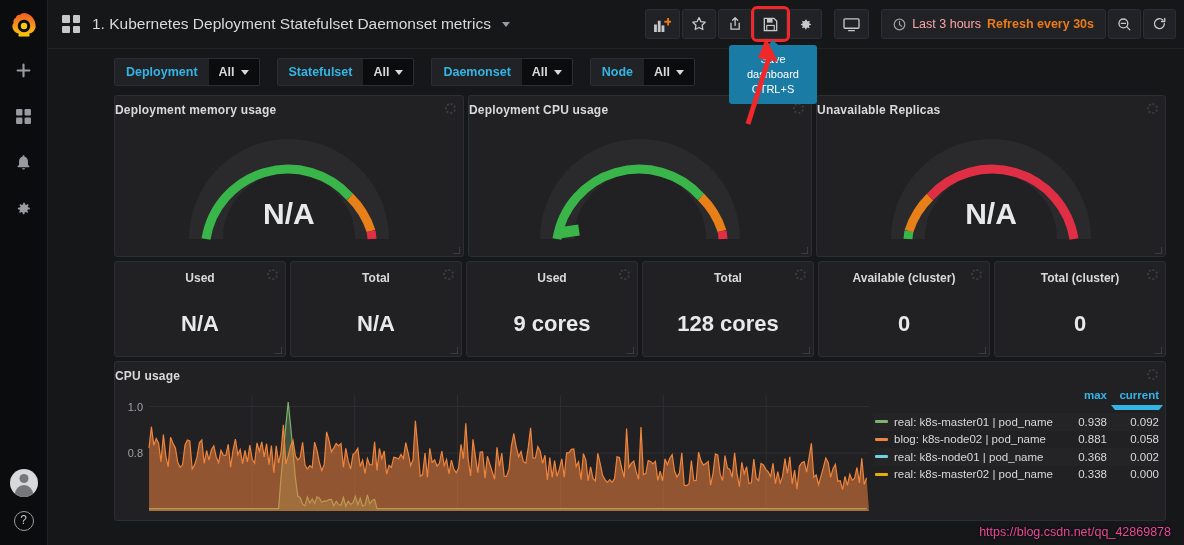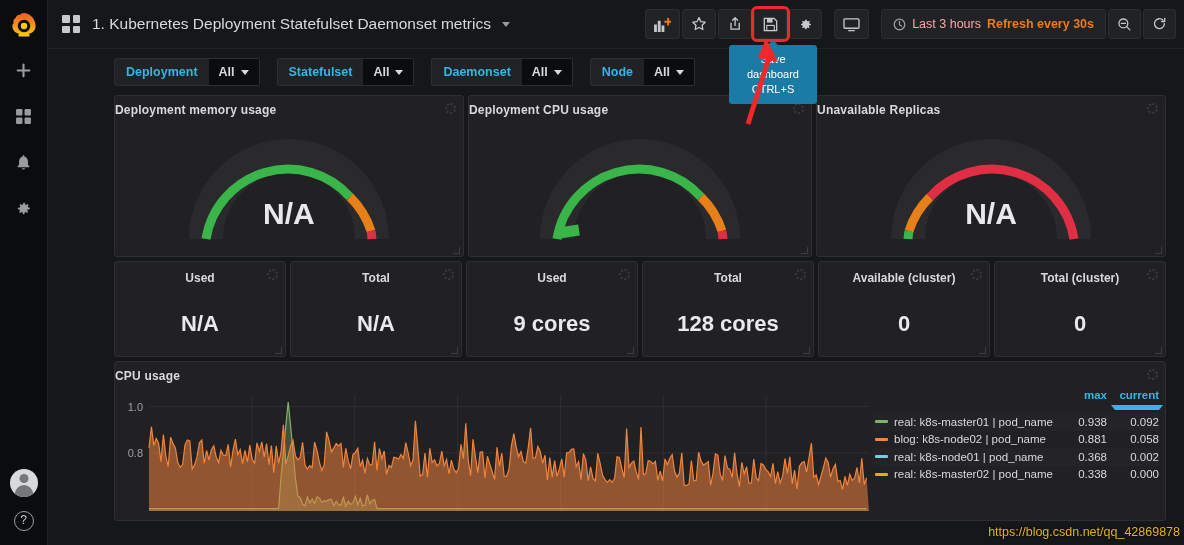--- a/index.html
+++ b/index.html
@@ -151,21 +151,21 @@
   .legend-head span { width: 52px; text-align: right; }
   .legend-row { display: flex; align-items: center; height: 17.5px;
                 font-size: 11.5px; color: #d8d9da; cursor: pointer; }
   .legend-row:nth-child(odd) { background: #242427; }
   .legend-swatch { width: 13px; height: 3px; border-radius: 1px;
                    margin: 0 6px 0 2px; flex: none; }
   .legend-name { flex: 1; white-space: nowrap; overflow: hidden; }
   .legend-num { width: 52px; text-align: right; color: #d8d9da; }
 
   .watermark {
-    position: absolute; right: 4px; bottom: 6px; color: #eab308;
+    position: absolute; right: 13px; bottom: 6px; color: #ec4899;
     font-size: 12.5px; z-index: 20; text-shadow: 0 0 3px #000;
   }
 </style>
 </head>
 <body>
 
 <div id="app">
 
   <div class="sidebar">
     <div class="logo">

